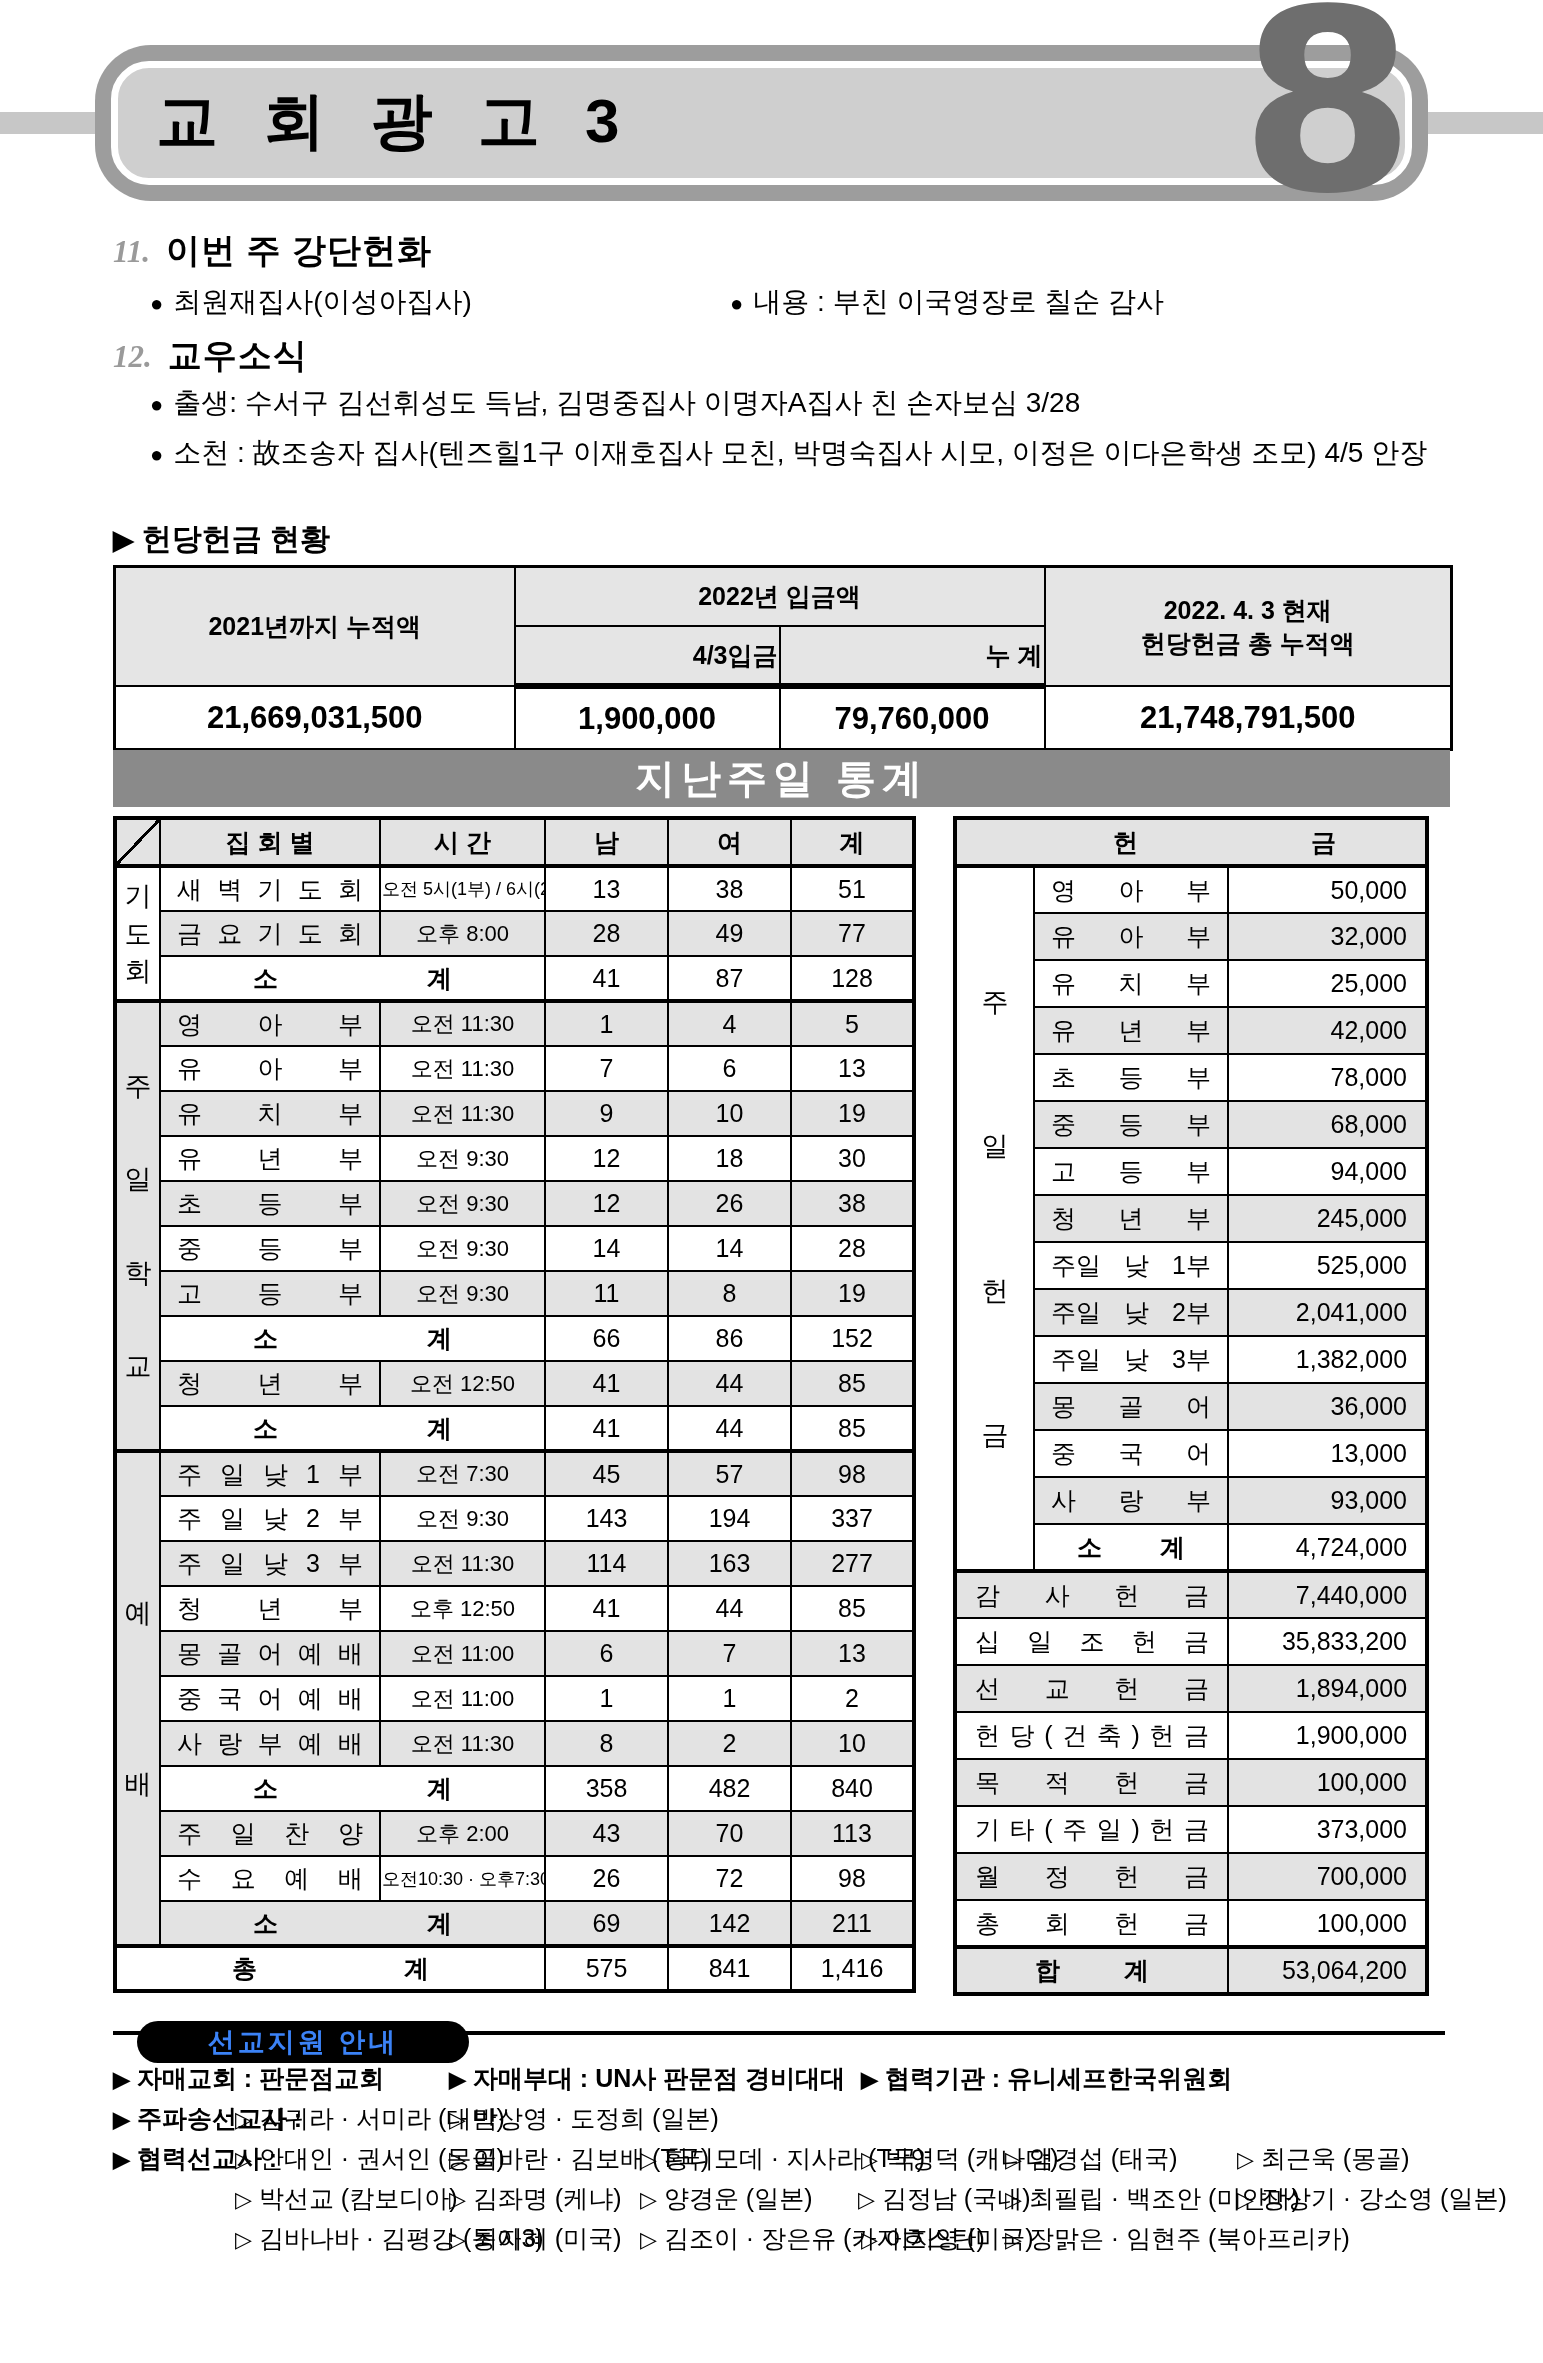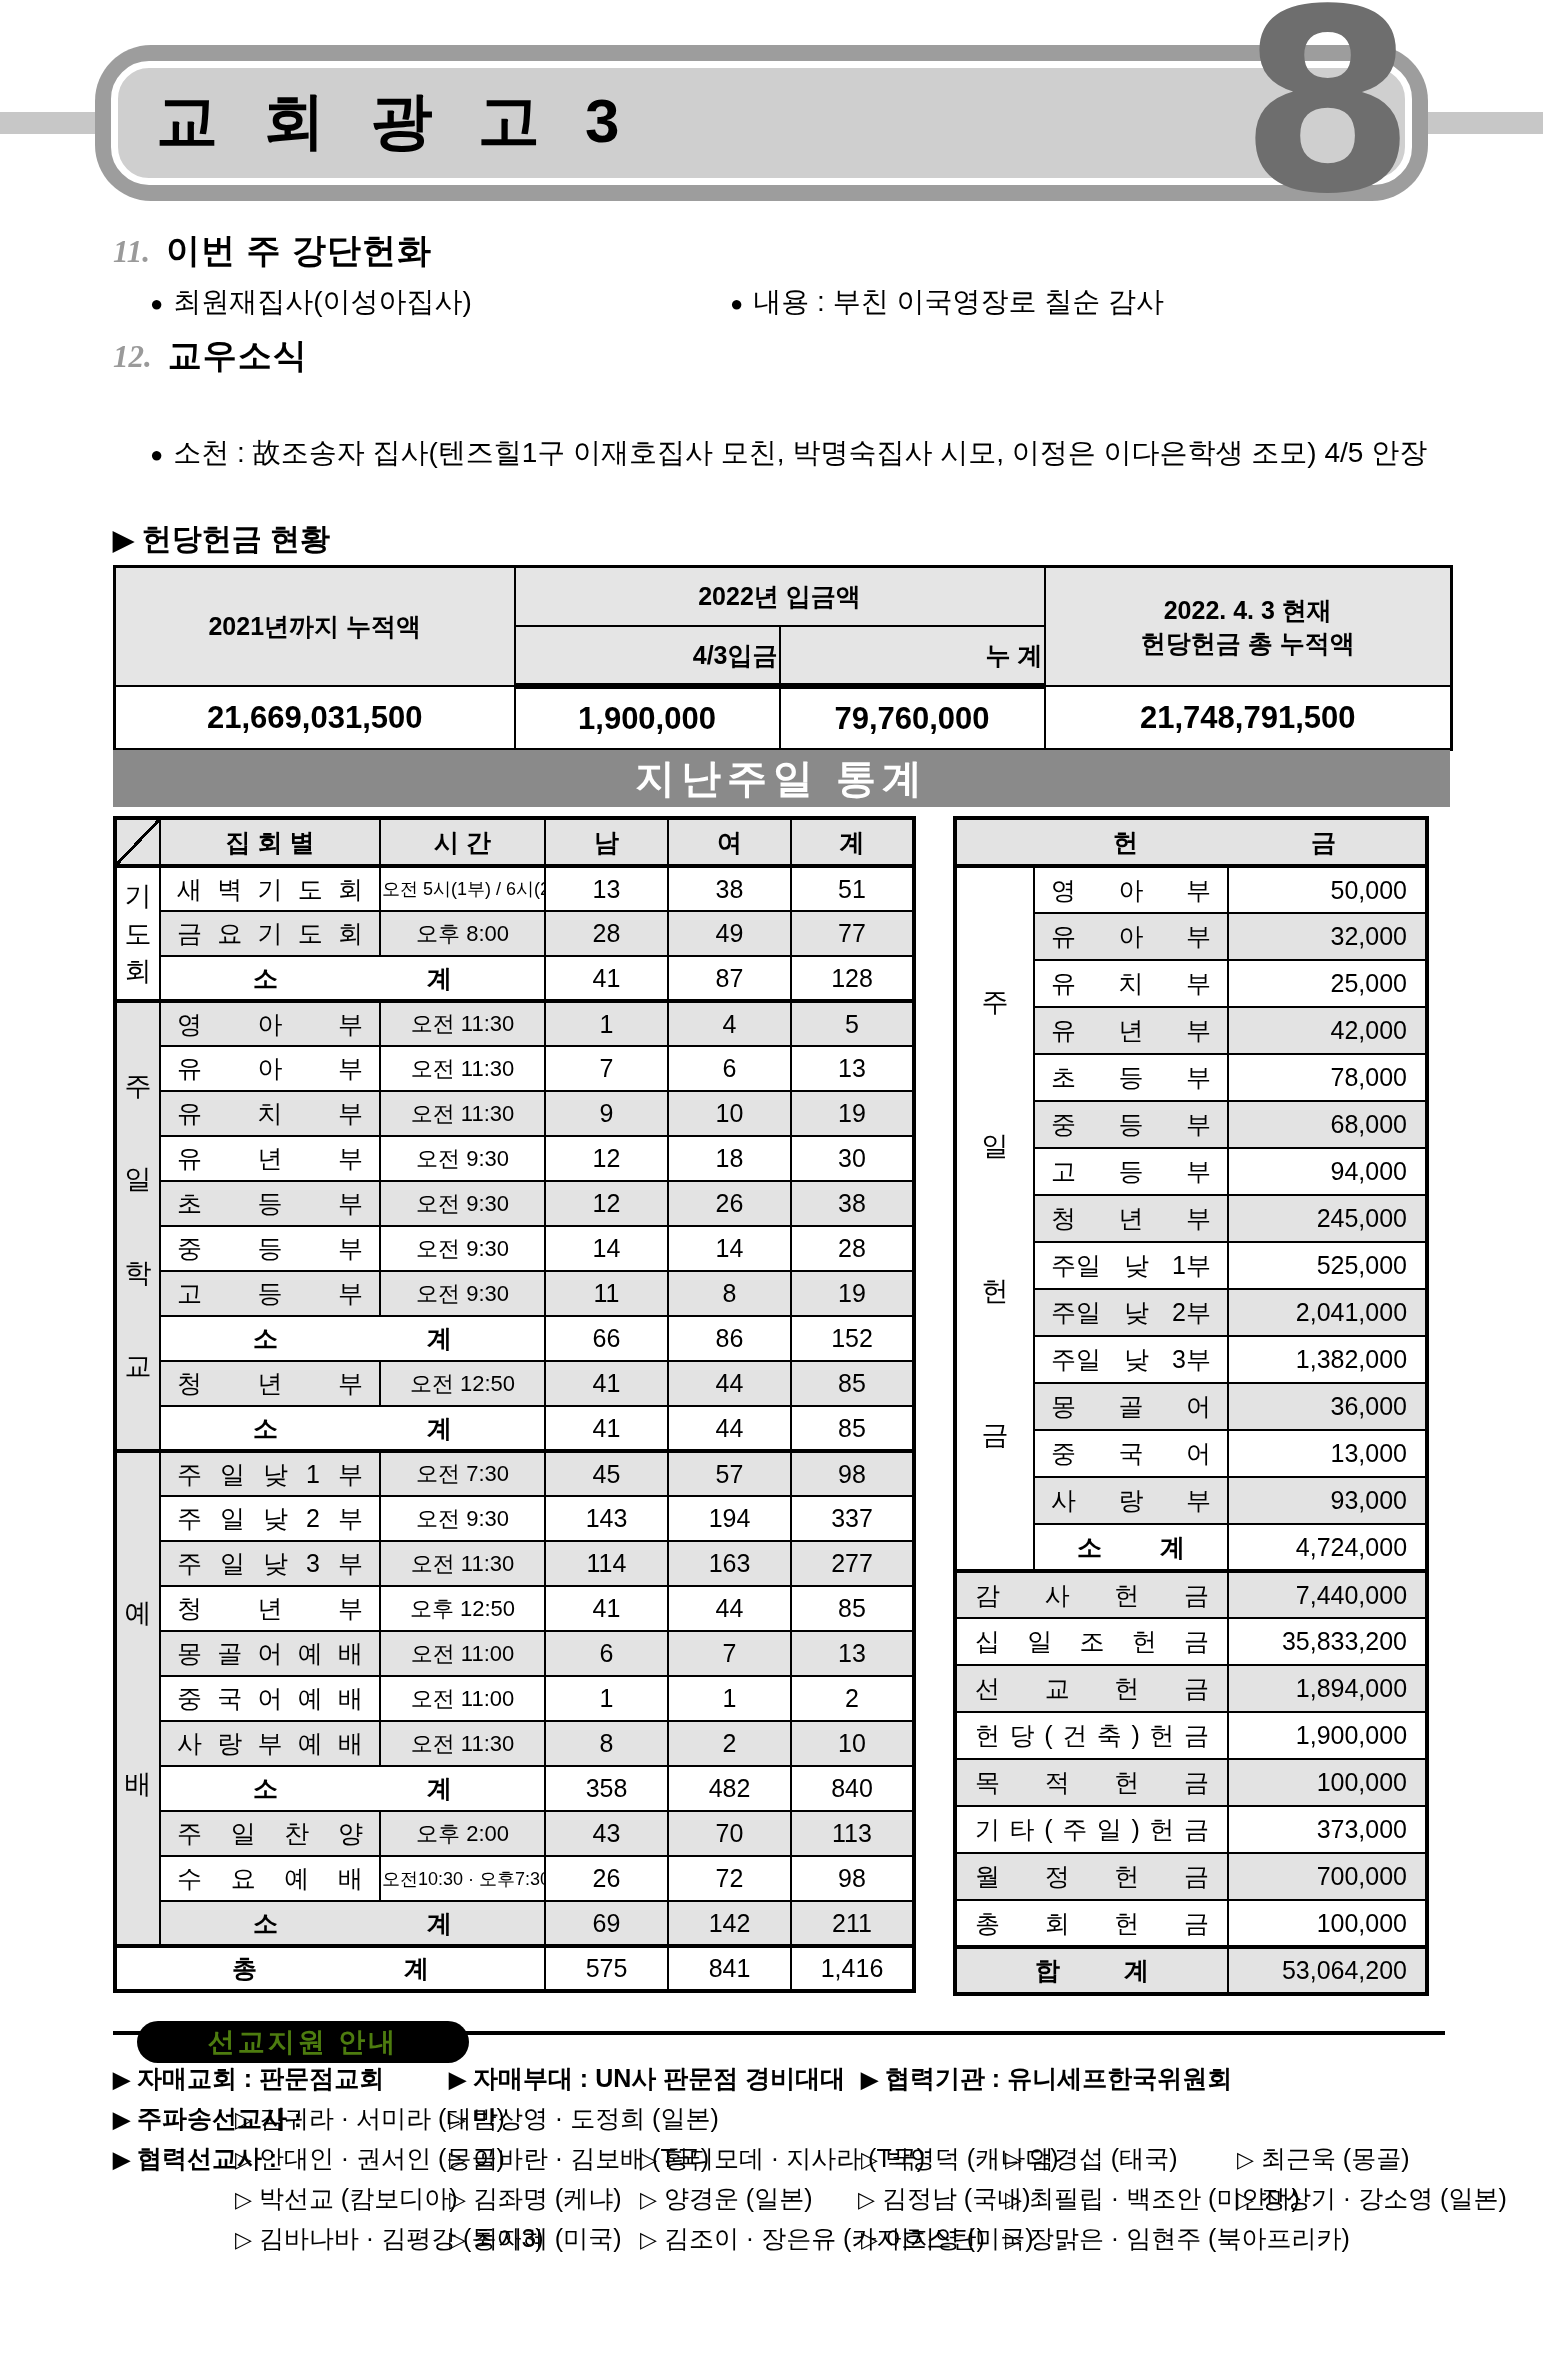--- a/index.html
+++ b/index.html
@@ -61,21 +61,21 @@
   td.ototal{font-weight:bold;text-align:justify;text-align-last:justify;padding:0 78px;}
   td.amt{text-align:right;padding-right:18px;}
   td.vcell{background:#fff;position:relative;}
   .vlabel{position:absolute;inset:8px 0;display:flex;flex-direction:column;justify-content:space-evenly;
           align-items:center;font-size:27px;}
   .ohead-in{display:flex;justify-content:space-between;padding:0 88px 0 155px;font-weight:bold;}
 
   
   .mline{position:absolute;left:113px;top:2031px;width:1332px;height:4px;background:#000;}
   .badge{position:absolute;left:137px;top:2021px;width:332px;height:42px;background:#000;border-radius:22px;
-         color:#4d7c0f;font-size:27px;font-weight:bold;letter-spacing:3px;text-align:center;line-height:42px;}
+         color:#3b82f6;font-size:27px;font-weight:bold;letter-spacing:3px;text-align:center;line-height:42px;}
   .mitem{position:absolute;font-size:25px;white-space:nowrap;}
   .mitem.b{font-weight:bold;}
   .mitem .mk{margin-right:7px;font-size:22px;}
 </style>
 </head>
 <body>
 
 <div class="page">
 
   <div class="tab-left"></div>
@@ -94,20 +94,23 @@
   <div class="bullet-line" style="left:150px;top:283px;">
     <span class="dot">●</span><span>최원재집사(이성아집사)</span>
   </div>
   <div class="bullet-line" style="left:730px;top:283px;">
     <span class="dot">●</span><span>내용 : 부친 이국영장로 칠순 감사</span>
   </div>
 
   <div class="anno" style="left:113px;top:333px;">
     <span class="anno-num">12.</span>
     <span class="anno-title">교우소식</span>
+  </div>
+  <div class="bullet-line" style="left:150px;top:384px;">
+    <span class="dot">●</span><span>출생: 수서구 김선휘성도 득남, 김명중집사 이명자A집사 친 손자보심 3/28</span>
   </div>
   <div class="bullet-line" style="left:150px;top:434px;">
     <span class="dot">●</span><span>소천 : 故조송자 집사(텐즈힐1구 이재호집사 모친, 박명숙집사 시모, 이정은 이다은학생 조모) 4/5 안장</span>
   </div>
 
   <div class="sec-title">
     <span class="tri">▶</span>
     <span>헌당헌금 현황</span>
   </div>
   <table class="ded">

